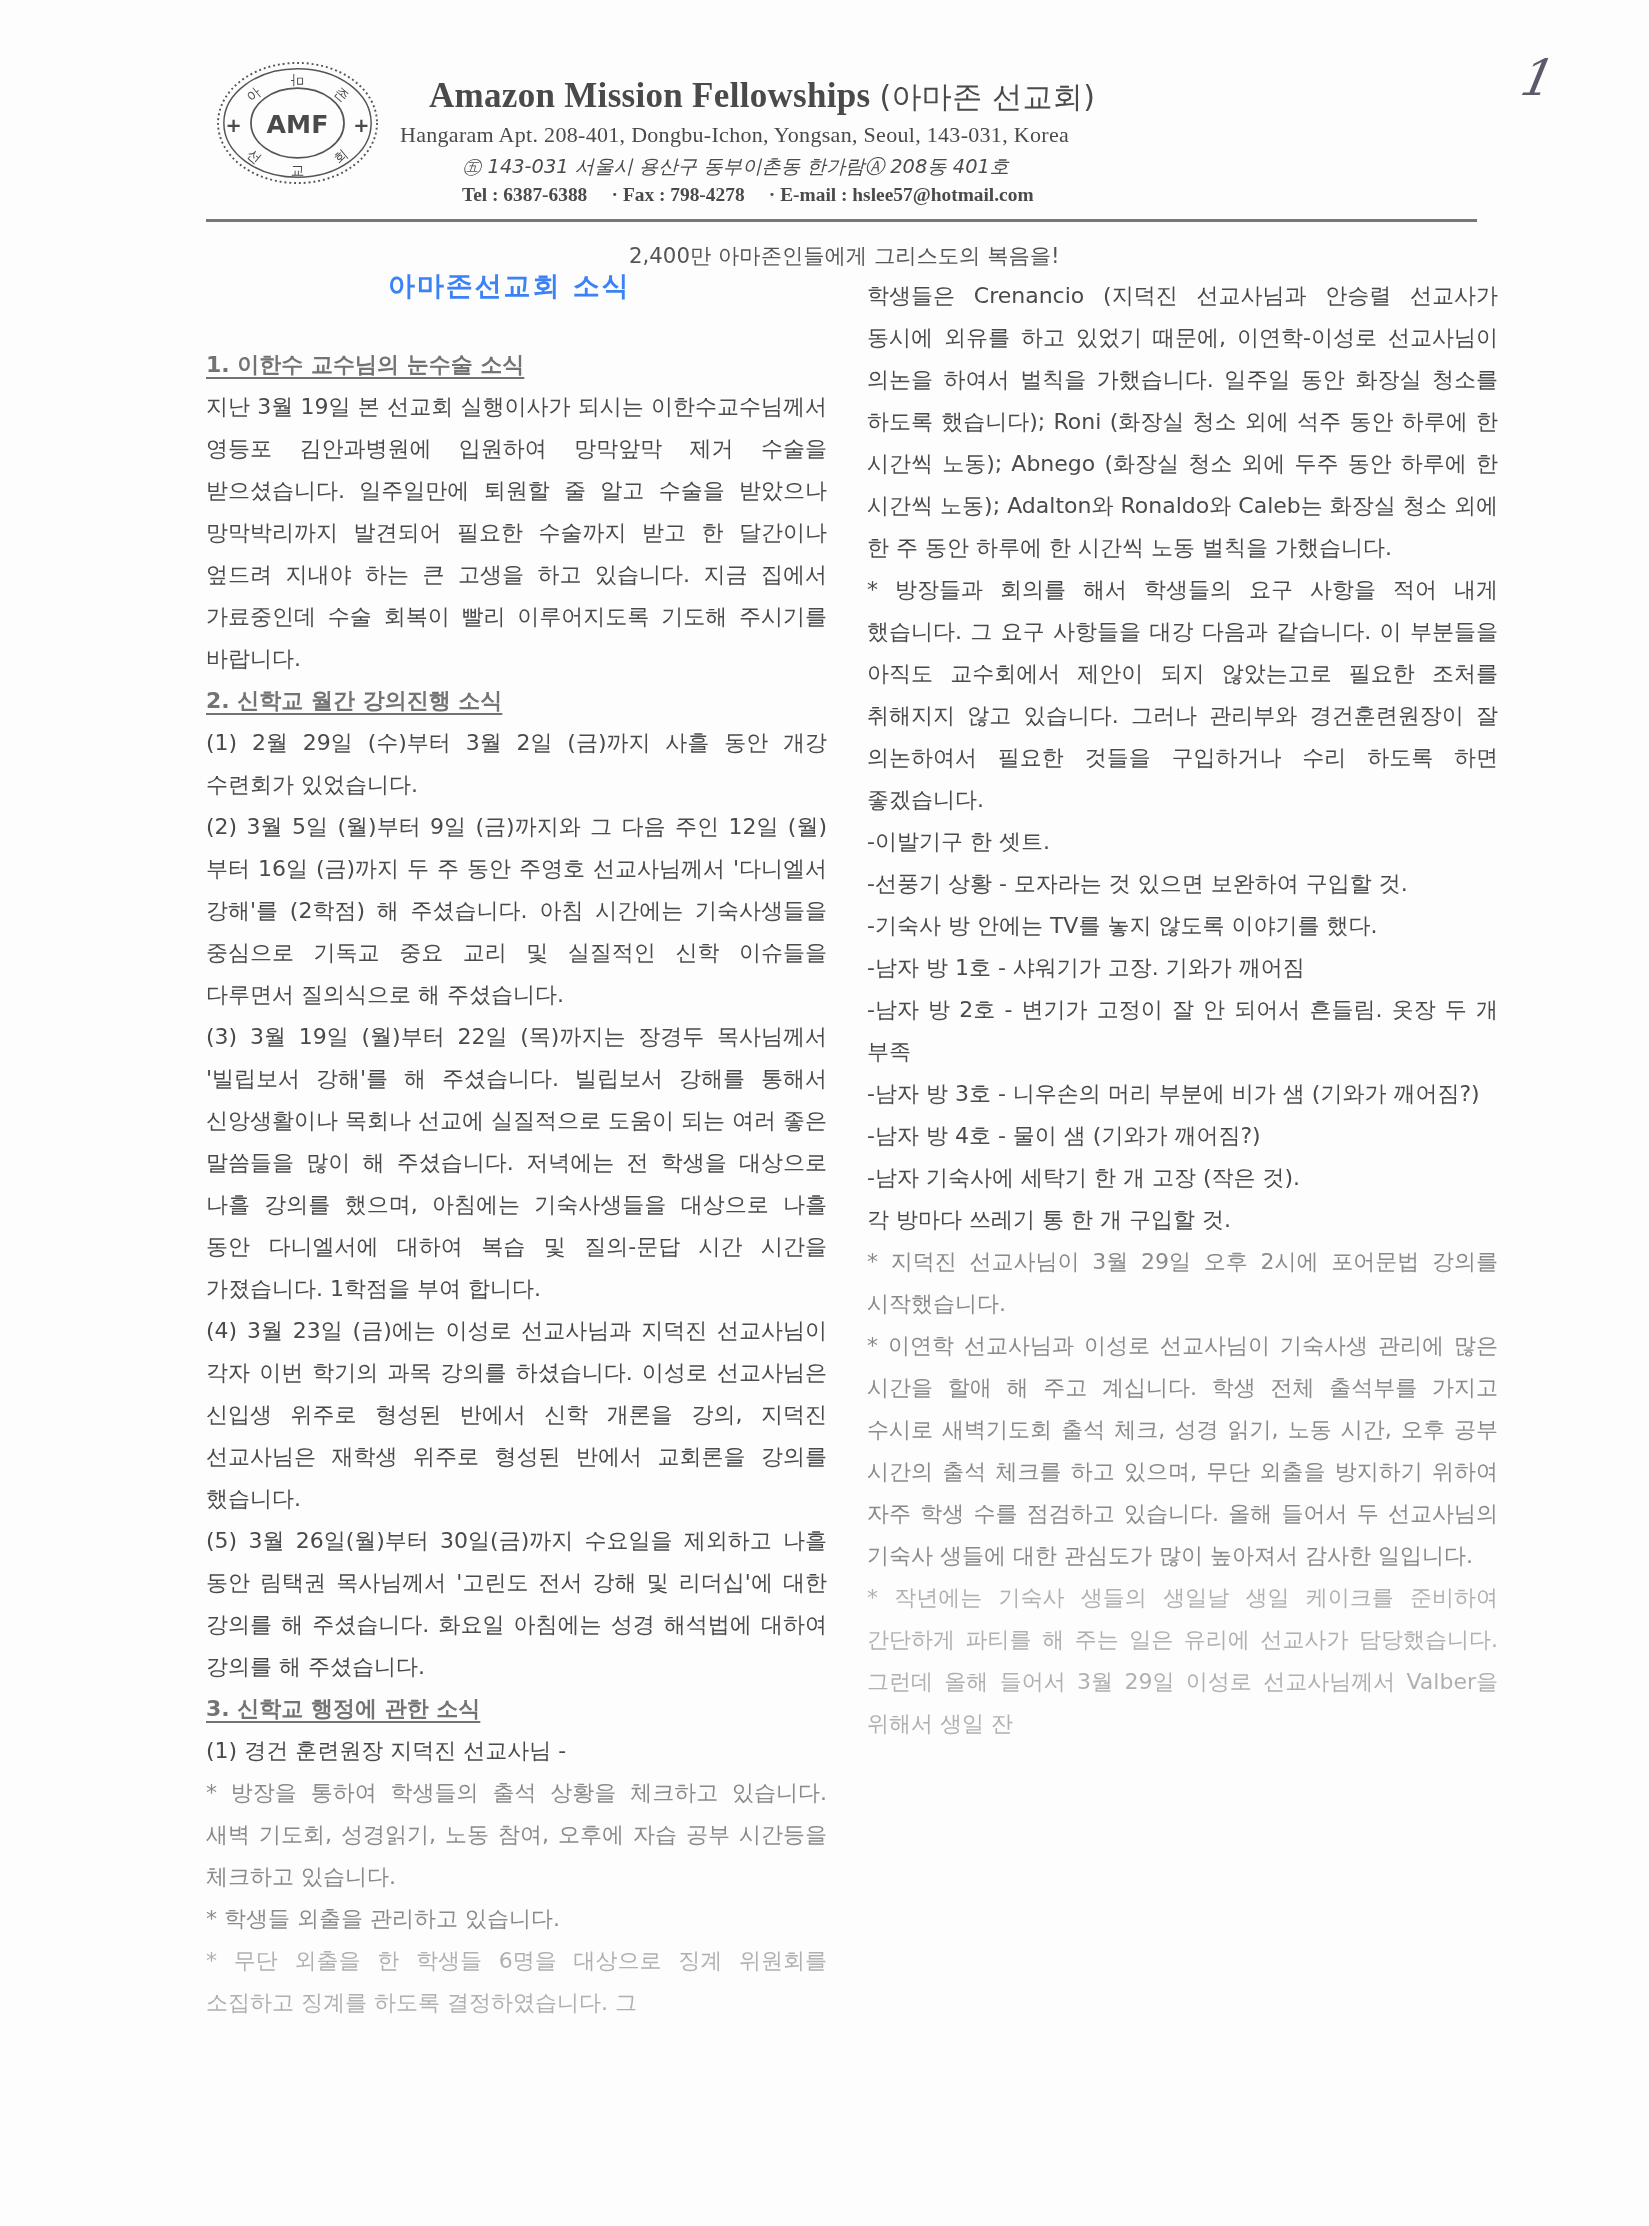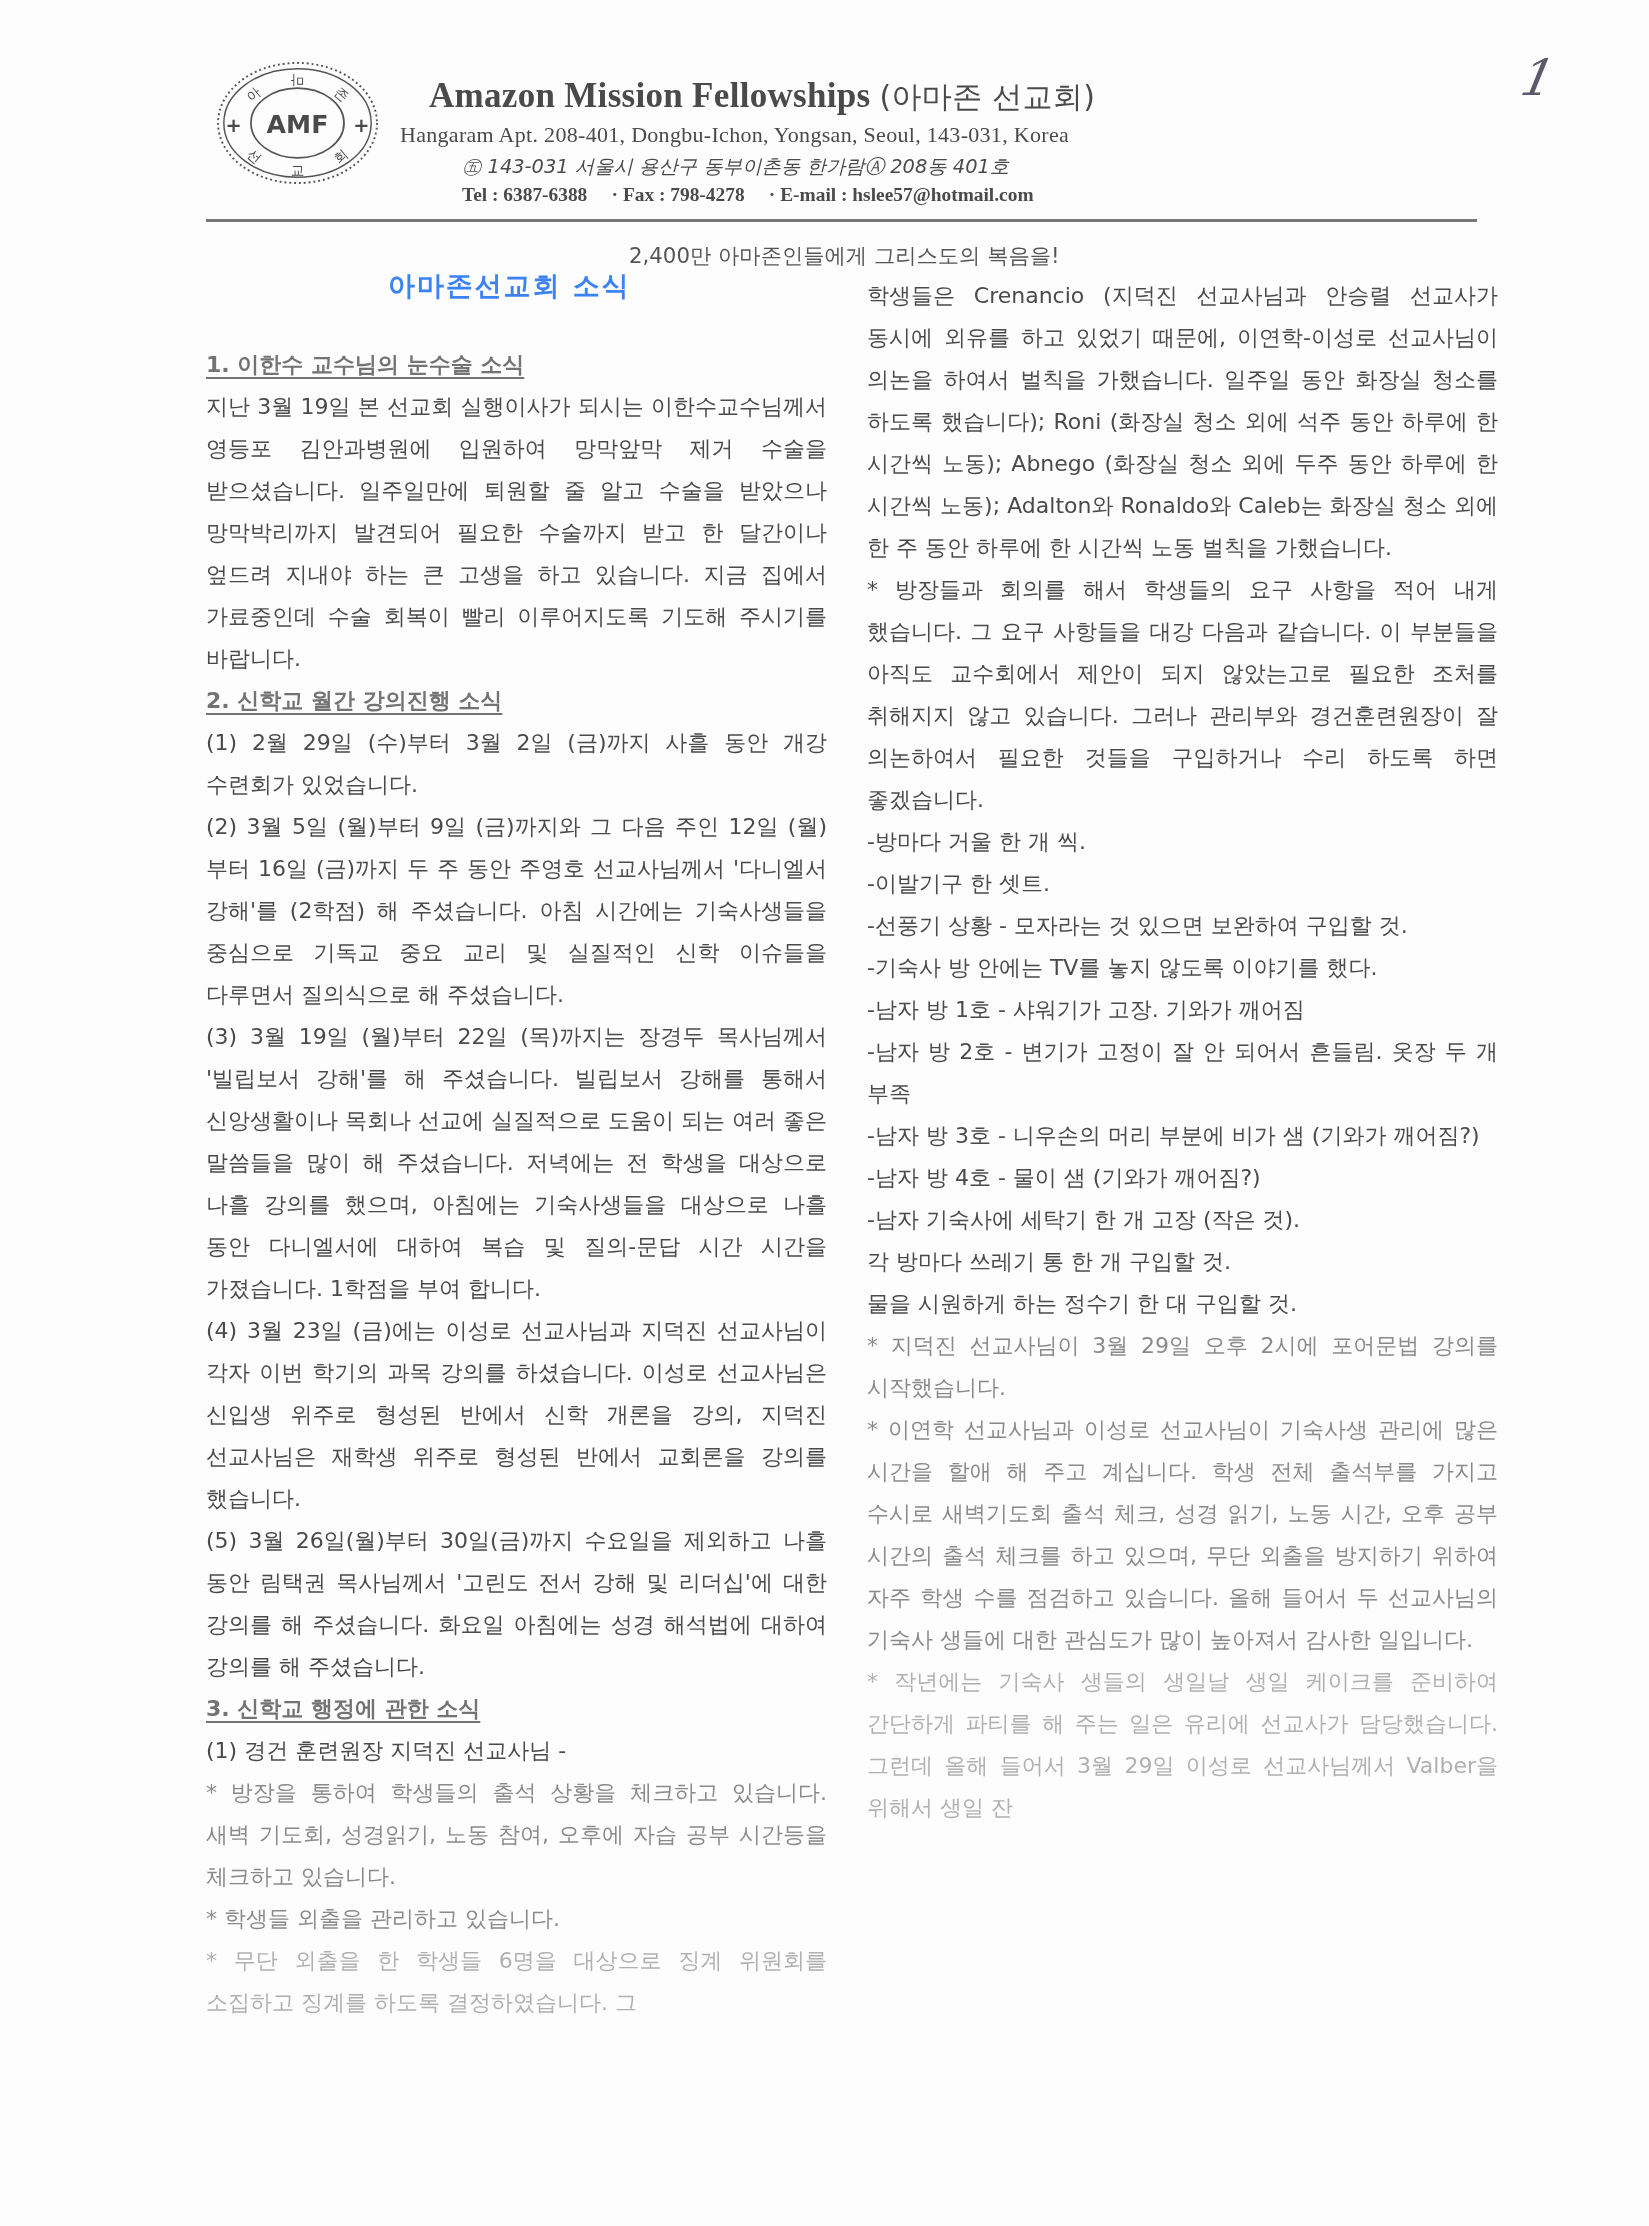--- a/index.html
+++ b/index.html
@@ -84,30 +84,28 @@
     <p class="h">3. 신학교 행정에 관한 소식</p>
     <p>(1) 경건 훈련원장 지덕진 선교사님 -</p>
     <p class="faded">* 방장을 통하여 학생들의 출석 상황을 체크하고 있습니다. 새벽 기도회, 성경읽기, 노동 참여, 오후에 자습 공부 시간등을 체크하고 있습니다.</p>
     <p class="faded">* 학생들 외출을 관리하고 있습니다.</p>
     <p class="fainter">* 무단 외출을 한 학생들 6명을 대상으로 징계 위원회를 소집하고 징계를 하도록 결정하였습니다. 그</p>
   </div>
 
   <div class="col right">
     <p>학생들은 Crenancio (지덕진 선교사님과 안승렬 선교사가 동시에 외유를 하고 있었기 때문에, 이연학-이성로 선교사님이 의논을 하여서 벌칙을 가했습니다. 일주일 동안 화장실 청소를 하도록 했습니다); Roni (화장실 청소 외에 석주 동안 하루에 한 시간씩 노동); Abnego (화장실 청소 외에 두주 동안 하루에 한 시간씩 노동); Adalton와 Ronaldo와 Caleb는 화장실 청소 외에 한 주 동안 하루에 한 시간씩 노동 벌칙을 가했습니다.</p>
     <p>* 방장들과 회의를 해서 학생들의 요구 사항을 적어 내게 했습니다. 그 요구 사항들을 대강 다음과 같습니다. 이 부분들을 아직도 교수회에서 제안이 되지 않았는고로 필요한 조처를 취해지지 않고 있습니다. 그러나 관리부와 경건훈련원장이 잘 의논하여서 필요한 것들을 구입하거나 수리 하도록 하면 좋겠습니다.</p>
-    <p class="indent">-방마다 거울 한 개 씩.</p>
     <p class="indent">-이발기구 한 셋트.</p>
     <p class="indent">-선풍기 상황 - 모자라는 것 있으면 보완하여 구입할 것.</p>
     <p class="indent">-기숙사 방 안에는 TV를 놓지 않도록 이야기를 했다.</p>
     <p class="indent">-남자 방 1호 - 샤워기가 고장. 기와가 깨어짐</p>
     <p>-남자 방 2호 - 변기가 고정이 잘 안 되어서 흔들림. 옷장 두 개 부족</p>
     <p class="indent">-남자 방 3호 - 니우손의 머리 부분에 비가 샘 (기와가 깨어짐?)</p>
     <p class="indent">-남자 방 4호 - 물이 샘 (기와가 깨어짐?)</p>
     <p class="indent">-남자 기숙사에 세탁기 한 개 고장 (작은 것).</p>
     <p>각 방마다 쓰레기 통 한 개 구입할 것.</p>
-    <p>물을 시원하게 하는 정수기 한 대 구입할 것.</p>
     <p class="faded">* 지덕진 선교사님이 3월 29일 오후 2시에 포어문법 강의를 시작했습니다.</p>
     <p class="faded">* 이연학 선교사님과 이성로 선교사님이 기숙사생 관리에 많은 시간을 할애 해 주고 계십니다. 학생 전체 출석부를 가지고 수시로 새벽기도회 출석 체크, 성경 읽기, 노동 시간, 오후 공부 시간의 출석 체크를 하고 있으며, 무단 외출을 방지하기 위하여 자주 학생 수를 점검하고 있습니다. 올해 들어서 두 선교사님의 기숙사 생들에 대한 관심도가 많이 높아져서 감사한 일입니다.</p>
     <p class="fainter">* 작년에는 기숙사 생들의 생일날 생일 케이크를 준비하여 간단하게 파티를 해 주는 일은 유리에 선교사가 담당했습니다. 그런데 올해 들어서 3월 29일 이성로 선교사님께서 Valber을 위해서 생일 잔</p>
   </div>
 
 </div>
 
 
 </body></html>

